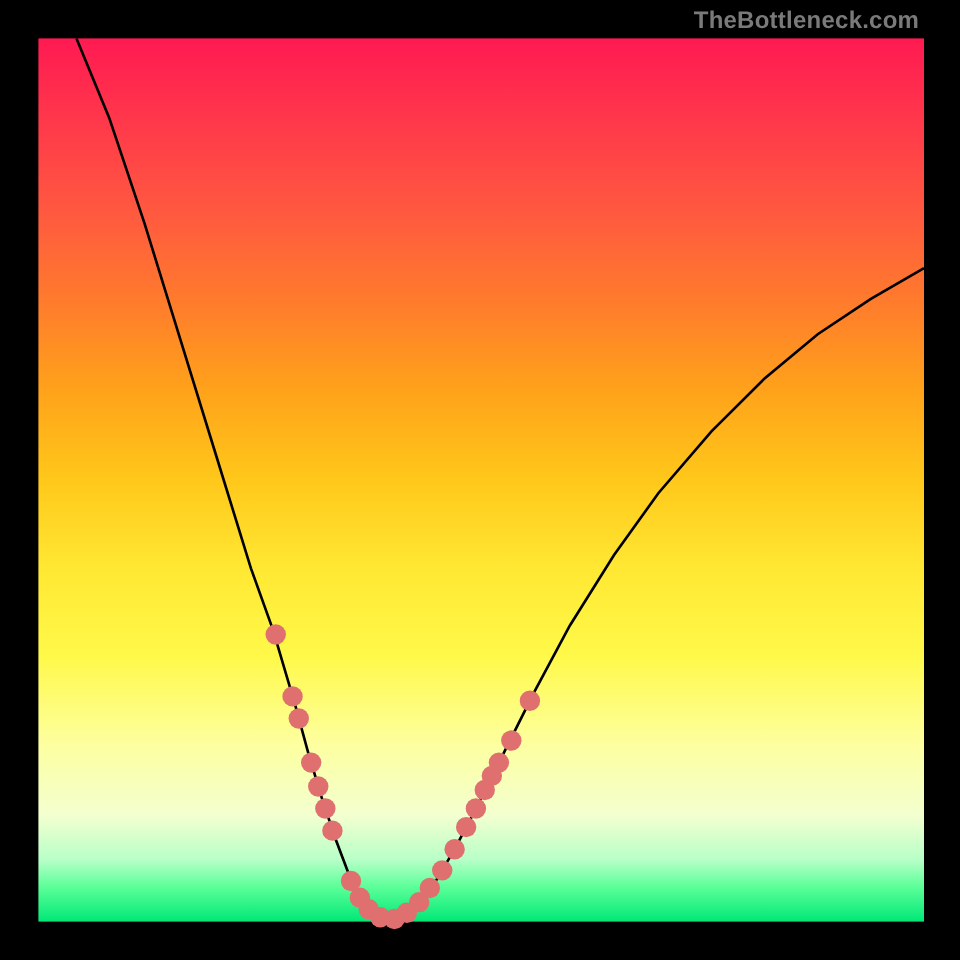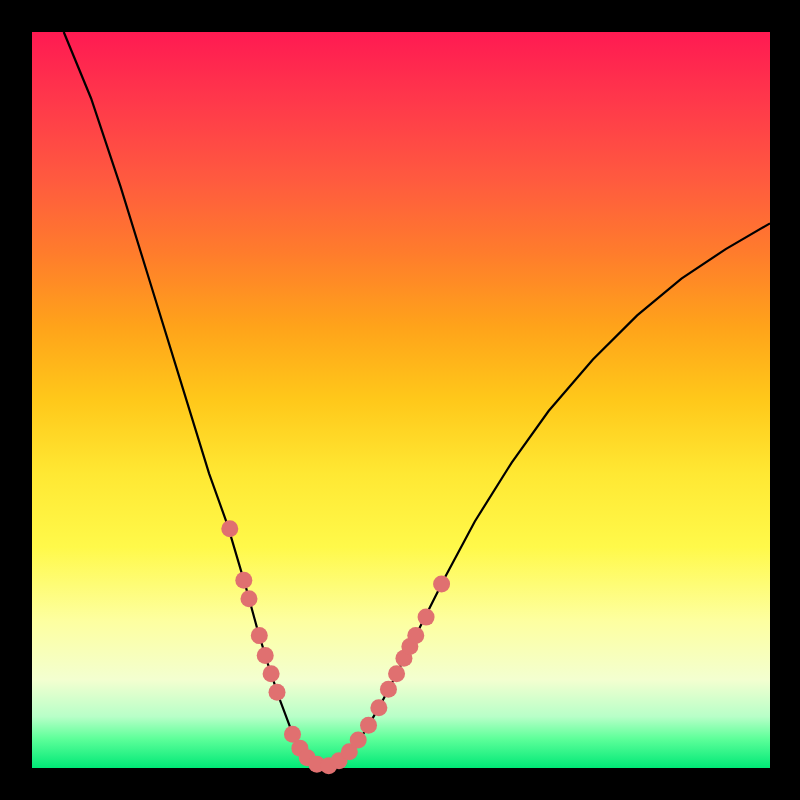--- a/index.html
+++ b/index.html
@@ -52,20 +52,21 @@
   .dot {
     fill: #e07070;
     stroke: none;
   }
 </style>
 </head>
 <body>
 
 <div class="frame">
   <div class="plot-area"></div>
+  <div class="watermark">TheBottleneck.com</div>
   <svg class="curve" viewBox="0 0 800 800">
     <path id="left-path" fill="none" stroke="#000" stroke-width="2.2" d="M63.73 32.00 L91.04 98.24 L120.56 186.56 L150.08 282.24 L179.60 377.92 L209.12 473.60 L227.57 525.12 L246.02 587.68 L257.09 628.16 L268.16 664.96 L279.23 698.08 L290.30 727.52 L297.68 744.45 L306.54 756.22 L315.39 763.58 L324.25 767.26"></path>
     <path id="right-path" fill="none" stroke="#000" stroke-width="2.2" d="M324.25 767.26 L334.58 763.58 L349.34 751.81 L364.10 732.67 L378.86 707.65 L393.62 679.68 L415.76 635.52 L445.28 576.64 L474.80 521.44 L511.70 462.56 L548.60 411.04 L592.88 359.52 L637.16 315.36 L681.44 278.56 L725.72 249.12 L770.00 223.36"></path>
     <g id="dots-group">
         <circle cx="229.78" cy="528.80" r="8.5" class="dot"></circle>
         <circle cx="243.81" cy="580.32" r="8.5" class="dot"></circle>
         <circle cx="248.97" cy="598.72" r="8.5" class="dot"></circle>
         <circle cx="259.30" cy="635.52" r="8.5" class="dot"></circle>
         <circle cx="265.21" cy="655.39" r="8.5" class="dot"></circle>
         <circle cx="271.11" cy="673.79" r="8.5" class="dot"></circle>

